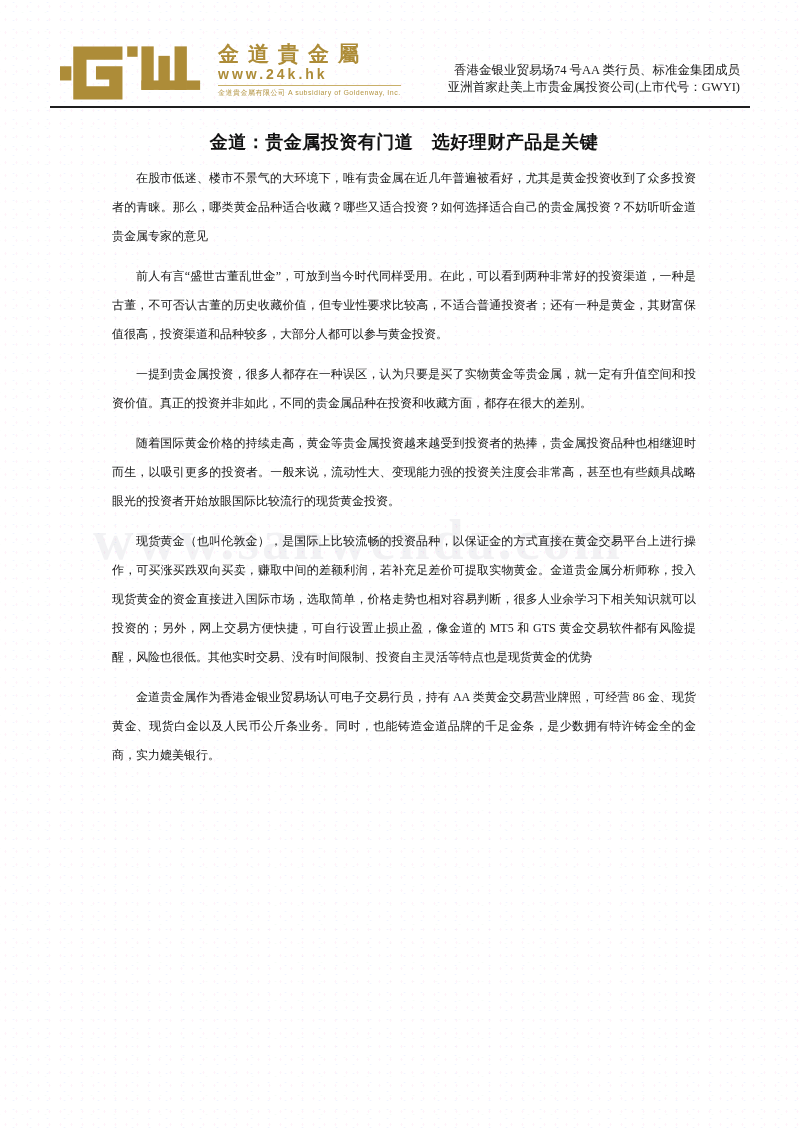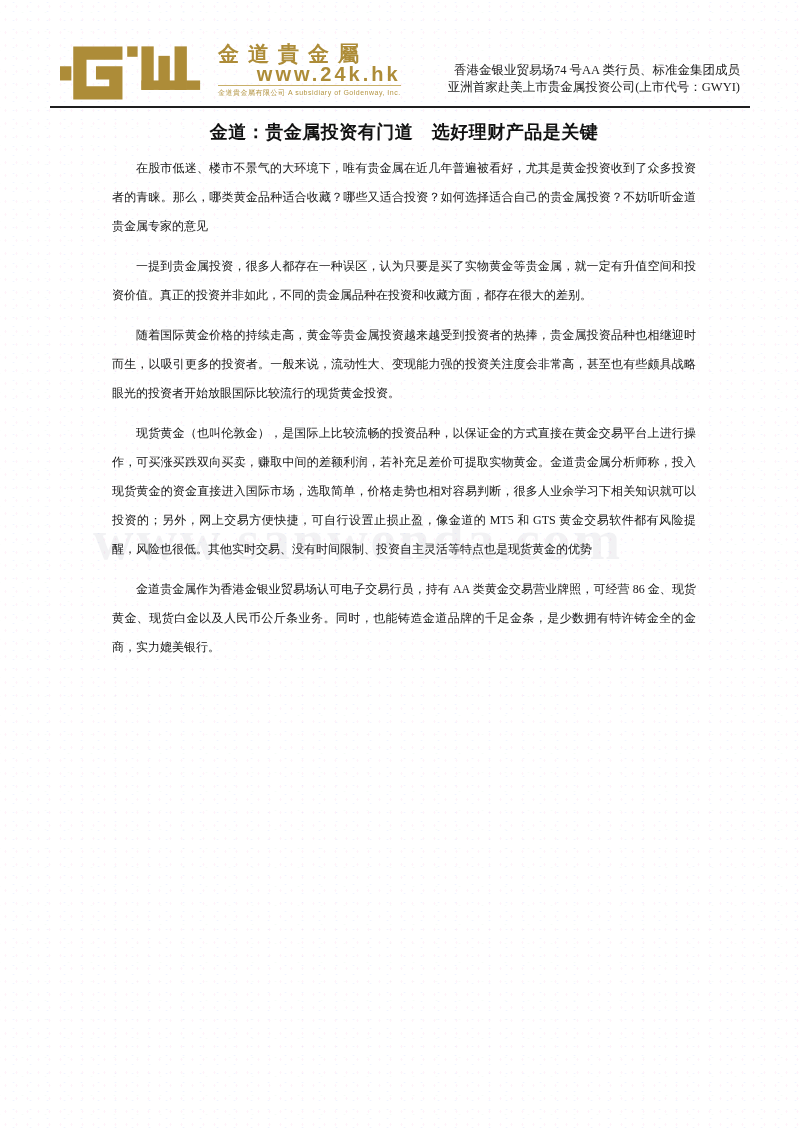--- a/index.html
+++ b/index.html
@@ -25,42 +25,41 @@
   }
   .logo{display:flex;align-items:flex-start;}
   .logo-mark{width:142px;height:62px;flex:0 0 auto;}
   .logo-text{margin-left:16px;padding-top:2px;}
   .brand-cn{
     font-size:21px;font-weight:bold;letter-spacing:9px;
     color:#ad8c38;white-space:nowrap;line-height:24px;
     font-family:"Liberation Serif",serif;
   }
   .brand-url{
-    font-size:20px;font-weight:bold;letter-spacing:3px;
+    font-size:14px;font-weight:bold;letter-spacing:3px;
     color:#ad8c38;line-height:16px;
     font-family:"Liberation Sans","DejaVu Sans",sans-serif;
-    text-align:right;
   }
   .brand-tagline{
     margin-top:3px;padding-top:2px;border-top:1px solid #c9b06a;
     font-size:7px;color:#b49544;letter-spacing:0.5px;white-space:nowrap;
     font-family:"Liberation Sans",sans-serif;
   }
   .header-right{
     text-align:right;font-size:12.5px;line-height:17px;
     padding-top:22px;color:#1b1b1b;white-space:nowrap;
   }
   .rule{
     position:absolute;top:106px;left:50px;width:700px;height:2px;
     background:#1f1f1f;
   }
   
   .article{position:absolute;top:118px;left:112px;width:584px;}
   .title{
-    margin:2px 0 10px 0;text-align:center;
+    margin:12px 0 10px 0;text-align:center;
     font-size:18px;font-weight:bold;letter-spacing:0.5px;color:#111;
   }
   .article p{
     margin:0 0 11px 0;
     font-size:12px;line-height:29px;
     text-indent:2em;text-align:justify;
     color:#151515;
   }
   
   .watermark{
@@ -107,19 +106,20 @@
       <div>香港金银业贸易场74 号AA 类行员、标准金集团成员</div>
       <div>亚洲首家赴美上市贵金属投资公司(上市代号：GWYI)</div>
     </div>
   </header>
 
   <div class="rule"></div>
 
   <main class="article">
     <h1 class="title">金道：贵金属投资有门道　选好理财产品是关键</h1>
     <p>在股市低迷、楼市不景气的大环境下，唯有贵金属在近几年普遍被看好，尤其是黄金投资收到了众多投资者的青睐。那么，哪类黄金品种适合收藏？哪些又适合投资？如何选择适合自己的贵金属投资？不妨听听金道贵金属专家的意见</p>
+    <p>前人有言“盛世古董乱世金”，可放到当今时代同样受用。在此，可以看到两种非常好的投资渠道，一种是古董，不可否认古董的历史收藏价值，但专业性要求比较高，不适合普通投资者；还有一种是黄金，其财富保值很高，投资渠道和品种较多，大部分人都可以参与黄金投资。</p>
     <p>一提到贵金属投资，很多人都存在一种误区，认为只要是买了实物黄金等贵金属，就一定有升值空间和投资价值。真正的投资并非如此，不同的贵金属品种在投资和收藏方面，都存在很大的差别。</p>
     <p>随着国际黄金价格的持续走高，黄金等贵金属投资越来越受到投资者的热捧，贵金属投资品种也相继迎时而生，以吸引更多的投资者。一般来说，流动性大、变现能力强的投资关注度会非常高，甚至也有些颇具战略眼光的投资者开始放眼国际比较流行的现货黄金投资。</p>
     <p>现货黄金（也叫伦敦金），是国际上比较流畅的投资品种，以保证金的方式直接在黄金交易平台上进行操作，可买涨买跌双向买卖，赚取中间的差额利润，若补充足差价可提取实物黄金。金道贵金属分析师称，投入现货黄金的资金直接进入国际市场，选取简单，价格走势也相对容易判断，很多人业余学习下相关知识就可以投资的；另外，网上交易方便快捷，可自行设置止损止盈，像金道的 MT5 和 GTS 黄金交易软件都有风险提醒，风险也很低。其他实时交易、没有时间限制、投资自主灵活等特点也是现货黄金的优势</p>
     <p>金道贵金属作为香港金银业贸易场认可电子交易行员，持有 AA 类黄金交易营业牌照，可经营 86 金、现货黄金、现货白金以及人民币公斤条业务。同时，也能铸造金道品牌的千足金条，是少数拥有特许铸金全的金商，实力媲美银行。</p>
   </main>
 
 </div>
 
 </body></html>

